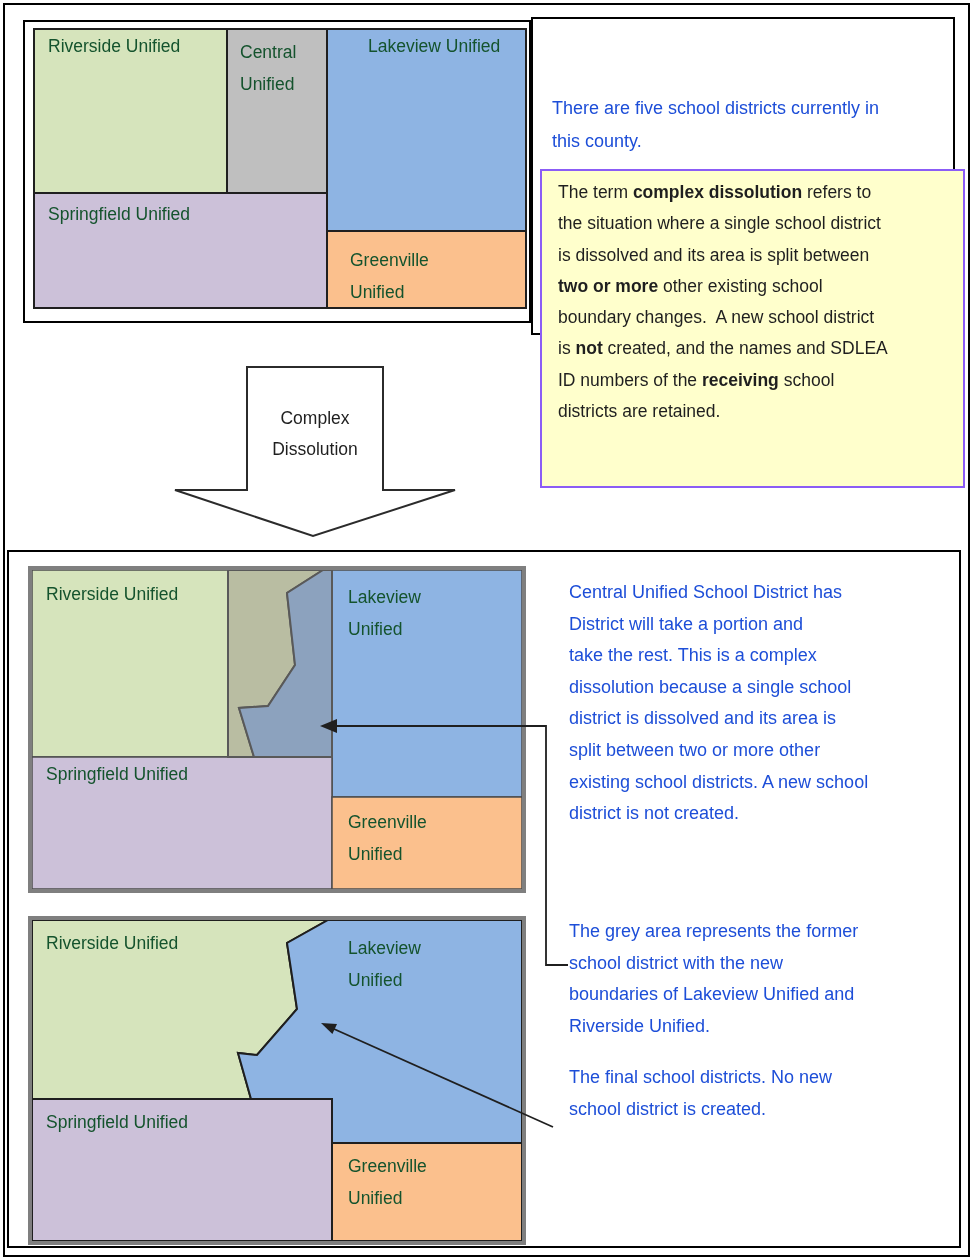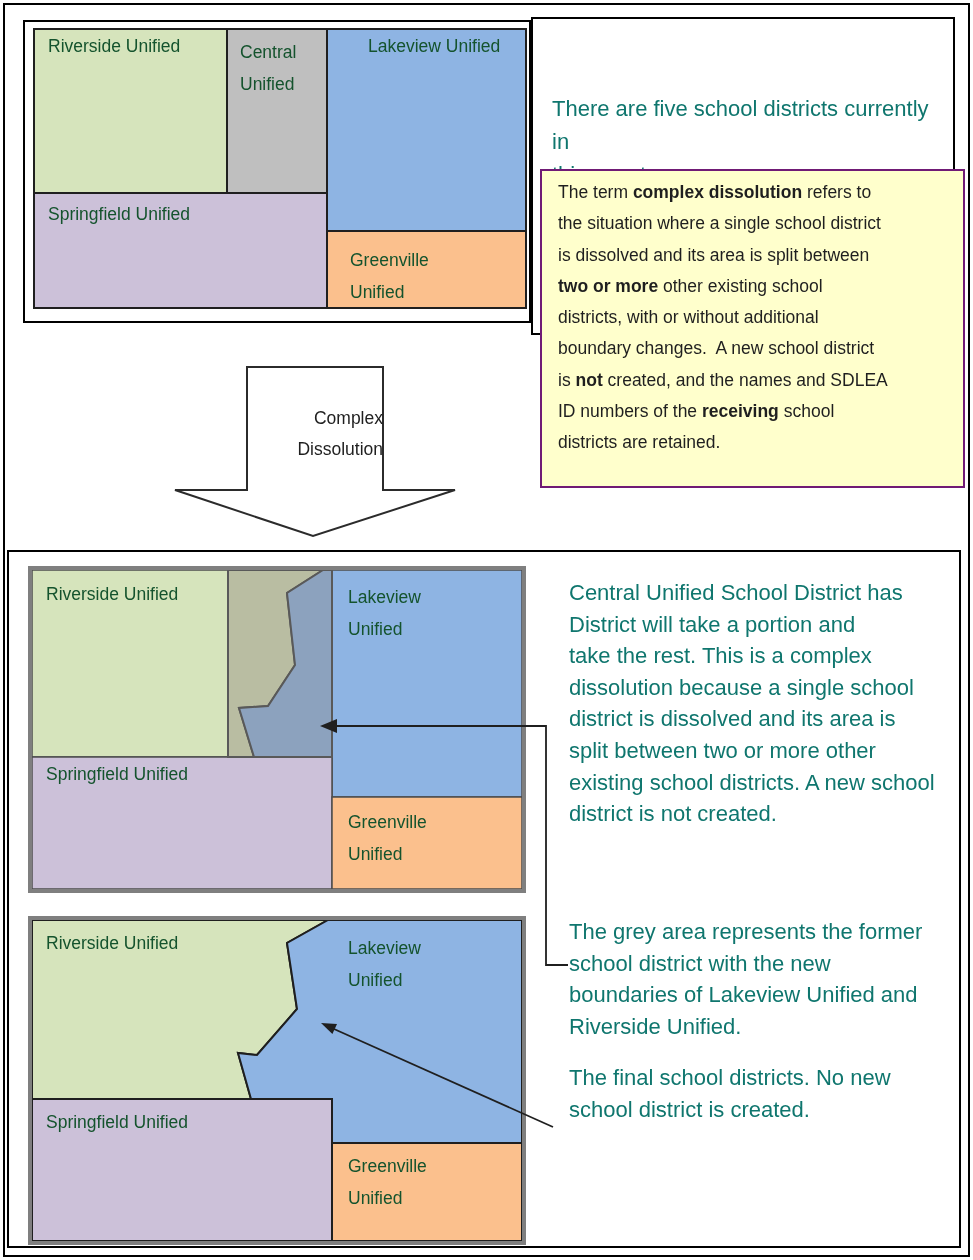--- a/index.html
+++ b/index.html
@@ -4,30 +4,30 @@
 <style>
   html,body{margin:0;padding:0;background:#fff;}
   #page{position:relative;width:973px;height:1260px;background:#fff;overflow:hidden;
         font-family:"Liberation Sans",sans-serif;color:#1f1f1f;}
   .frame{position:absolute;left:3px;top:3px;width:963px;height:1250px;border:2px solid #000;}
   .box{position:absolute;background:#fff;border:2px solid #000;box-sizing:border-box;}
   #top-container{left:23px;top:20px;width:508px;height:303px;}
   #intro-box{left:531px;top:17px;width:424px;height:318px;}
   #bottom-container{left:7px;top:550px;width:954px;height:698px;}
   #definition-box{position:absolute;left:540px;top:169px;width:425px;height:319px;
-        background:#ffffcc;border:2px solid #701a75;box-sizing:border-box;z-index:6;
+        background:#ffffcc;border:2px solid #8b5cf6;box-sizing:border-box;z-index:6;
         padding:6px 8px 0 16px;}
-  .txt{position:absolute;font-size:22px;line-height:31.6px;color:#0f766e;}
+  .txt{position:absolute;font-size:18px;line-height:31.6px;color:#1d4ed8;}
   #intro-text{left:552px;top:92px;width:395px;line-height:33px;z-index:2;}
   #definition-text{font-size:17.5px;line-height:31.3px;}
   .map-svg{position:absolute;}
   .map-label{position:absolute;font-size:17.5px;color:#14532d;white-space:nowrap;z-index:4;}
   .map-label .ln{line-height:32px;}
   #flow-arrow-svg{position:absolute;left:168px;top:360px;z-index:3;}
-  #flow-arrow-label{position:absolute;left:247px;top:403px;width:136px;text-align:right;
+  #flow-arrow-label{position:absolute;left:247px;top:403px;width:136px;text-align:center;
         font-size:17.5px;z-index:4;}
   #flow-arrow-label .ln{line-height:31px;}
   #overlay-arrows{position:absolute;left:0;top:0;z-index:9;pointer-events:none;}
   #para-dissolution{left:569px;top:577px;width:398px;}
   #para-grey-area{left:569px;top:916px;width:398px;}
   #para-final{left:569px;top:1062px;width:398px;}
 </style>
 </head>
 <body>
 
@@ -59,21 +59,20 @@
       <div class="ln"><span>There are five school districts currently in</span></div>
       <div class="ln"><span>this county.</span></div>
     </div>
 
   <div id="definition-box">
     <div id="definition-text">
         <div class="ln"><span>The term </span><b>complex dissolution</b><span> refers to</span></div>
         <div class="ln"><span>the situation where a single school district</span></div>
         <div class="ln"><span>is dissolved and its area is split between</span></div>
         <div class="ln"><span></span><b>two or more</b><span> other existing school</span></div>
-        <div class="ln"><span>districts, with or without additional</span></div>
         <div class="ln"><span>boundary changes.&nbsp; A new school district</span></div>
         <div class="ln"><span>is </span><b>not</b><span> created, and the names and SDLEA</span></div>
         <div class="ln"><span>ID numbers of the </span><b>receiving</b><span> school</span></div>
         <div class="ln"><span>districts are retained.</span></div>
       </div>
   </div>
 
   <svg id="flow-arrow-svg" width="292" height="182" viewBox="0 0 292 182">
     <polygon points="79,7 215,7 215,130 287,130 145,176 7,130 79,130" fill="#ffffff" stroke="#2b2b2b" stroke-width="2"></polygon>
   </svg>

